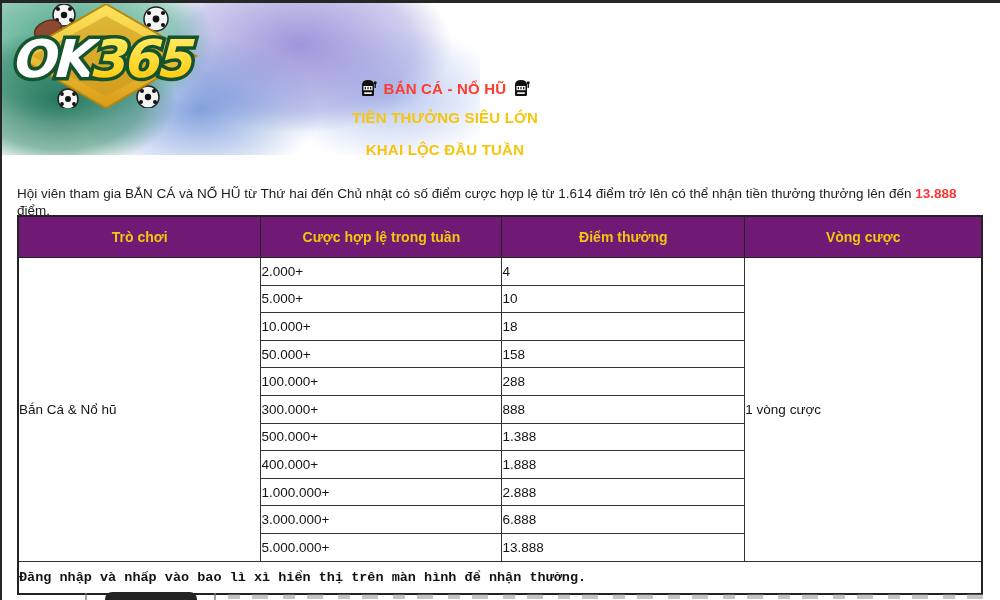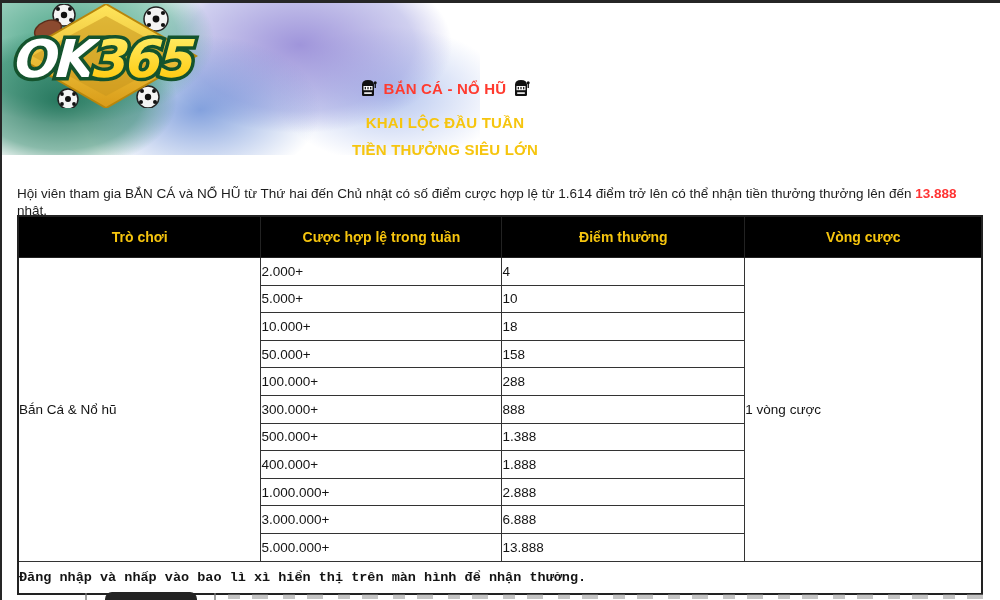--- a/index.html
+++ b/index.html
@@ -35,21 +35,21 @@
     font-size:13.5px;color:#1d1d1d;line-height:1.3;
   }
   .description .hl{color:#FF3333;font-weight:bold;}
 
   
   .promo-table{
     position:absolute;top:215px;left:17px;width:966px;z-index:10;
     border-collapse:collapse;table-layout:fixed;border:2px solid #222;
   }
   .promo-table th{
-    background:#000000;color:#F6C50E;font-weight:bold;font-size:14px;
+    background:#701a75;color:#F6C50E;font-weight:bold;font-size:14px;
     height:40px;border:1px solid #222;padding:0;text-align:center;
   }
   .promo-table td{
     border:1px solid #333;font-size:13.5px;color:#141414;text-align:left;
     height:26.6px;padding:0;background:#fff;
   }
   .promo-table td.merged{font-size:13.5px;}
   .promo-table .footer-note td{font-weight:bold;height:31px;font-size:13.5px;font-family:Liberation Mono, monospace;}
 
   
@@ -142,25 +142,25 @@
       <rect x="2" y="5" width="12" height="12" rx="1.2" fill="#111"></rect>
       <rect x="3.5" y="7" width="9" height="4.2" fill="#fff"></rect>
       <rect x="4.7" y="7.9" width="1.2" height="2.4" fill="#111"></rect>
       <rect x="7.4" y="7.9" width="1.2" height="2.4" fill="#111"></rect>
       <rect x="10.1" y="7.9" width="1.2" height="2.4" fill="#111"></rect>
       <rect x="4.2" y="13.2" width="7.6" height="1.8" fill="#fff" opacity=".9"></rect>
       <rect x="14.6" y="4.5" width="1.3" height="4.5" fill="#111"></rect>
       <circle cx="15.2" cy="3.8" r="1.5" fill="#111"></circle>
     </svg>
   </div>
+  <div class="title-line title-line3">TIỀN THƯỞNG SIÊU LỚN</div>
   <div class="title-line title-line2">KHAI LỘC ĐẦU TUẦN</div>
-  <div class="title-line title-line3">TIỀN THƯỞNG SIÊU LỚN</div>
 </div>
 
-<p class="description"><span>Hội viên tham gia BẮN CÁ và NỔ HŨ từ Thứ hai đến Chủ nhật có số điểm cược hợp lệ từ 1.614 điểm trở lên có thể nhận tiền thưởng thưởng lên đến </span><span class="hl">13.888</span><span> nhật.</span></p>
+<p class="description"><span>Hội viên tham gia BẮN CÁ và NỔ HŨ từ Thứ hai đến Chủ nhật có số điểm cược hợp lệ từ 1.614 điểm trở lên có thể nhận tiền thưởng thưởng lên đến </span><span class="hl">13.888</span><span> điểm.</span></p>
 
 <table class="promo-table">
   <colgroup>
       <col style="width:25.2%">
       <col style="width:25%">
       <col style="width:25.2%">
       <col style="width:24.6%">
     </colgroup>
   <thead>
     <tr>

